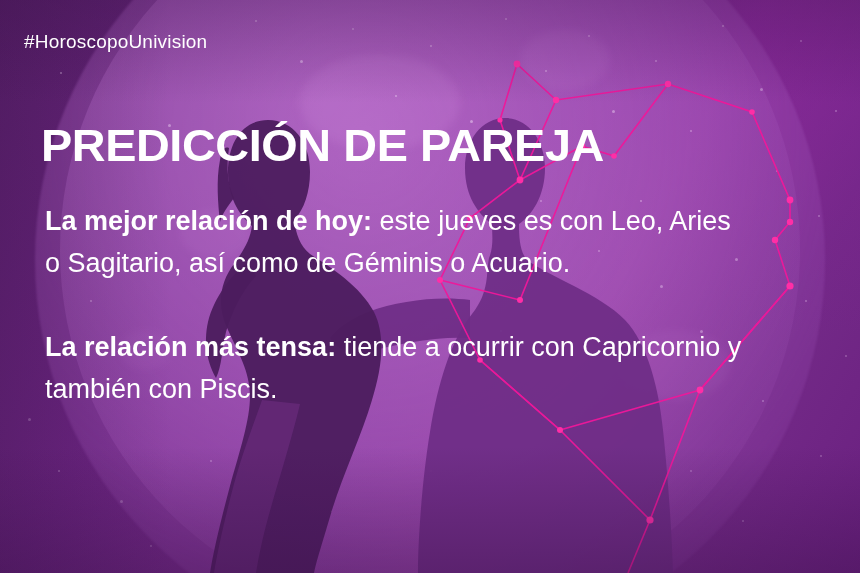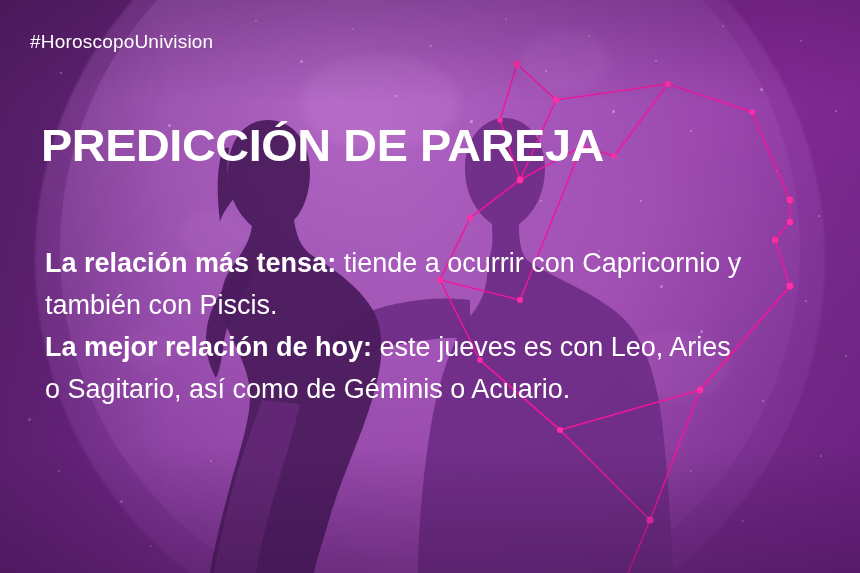--- a/index.html
+++ b/index.html
@@ -80,21 +80,21 @@
     pointer-events: none;
   }
 
   
   .content {
     position: absolute;
     inset: 0;
   }
   .hashtag {
     position: absolute;
-    left: 30px;
+    left: 24px;
     top: 31px;
     font-size: 19px;
     font-weight: 400;
     letter-spacing: 0.2px;
     color: #ffffff;
     white-space: nowrap;
   }
   .headline {
     position: absolute;
     left: 41px;
@@ -259,21 +259,21 @@
   </svg>
 
   <div class="vignette"></div>
 
   <div class="content">
     <div class="hashtag">#HoroscopoUnivision</div>
 
     <h1 class="headline">PREDICCIÓN DE PAREJA</h1>
 
     <div class="body-block">
+      <p class="para first">
+        <b>La mejor relación de hoy:</b><span> este jueves es con Leo, Aries o Sagitario, así como de Géminis o Acuario.</span>
+      </p>
       <p class="para second">
         <b>La relación más tensa:</b><span> tiende a ocurrir con Capricornio y también con Piscis.</span>
-      </p>
-      <p class="para first">
-        <b>La mejor relación de hoy:</b><span> este jueves es con Leo, Aries o Sagitario, así como de Géminis o Acuario.</span>
       </p>
     </div>
   </div>
 </div>
 
 </body></html>

